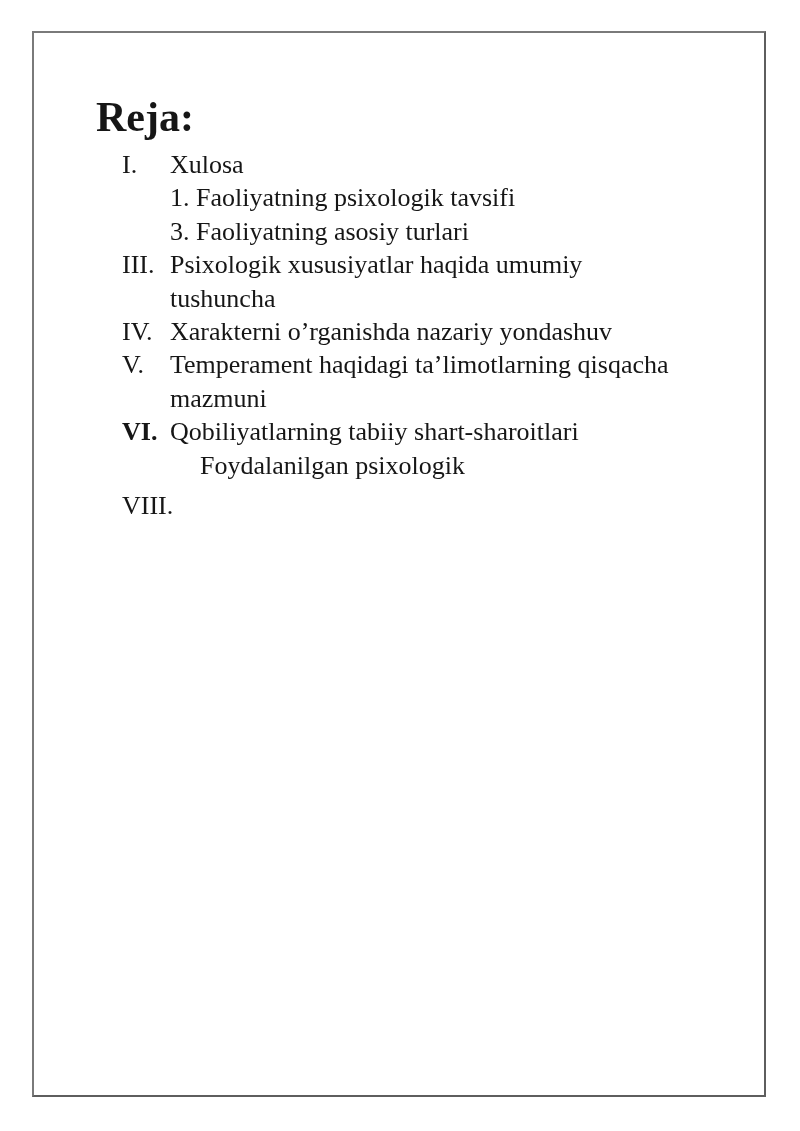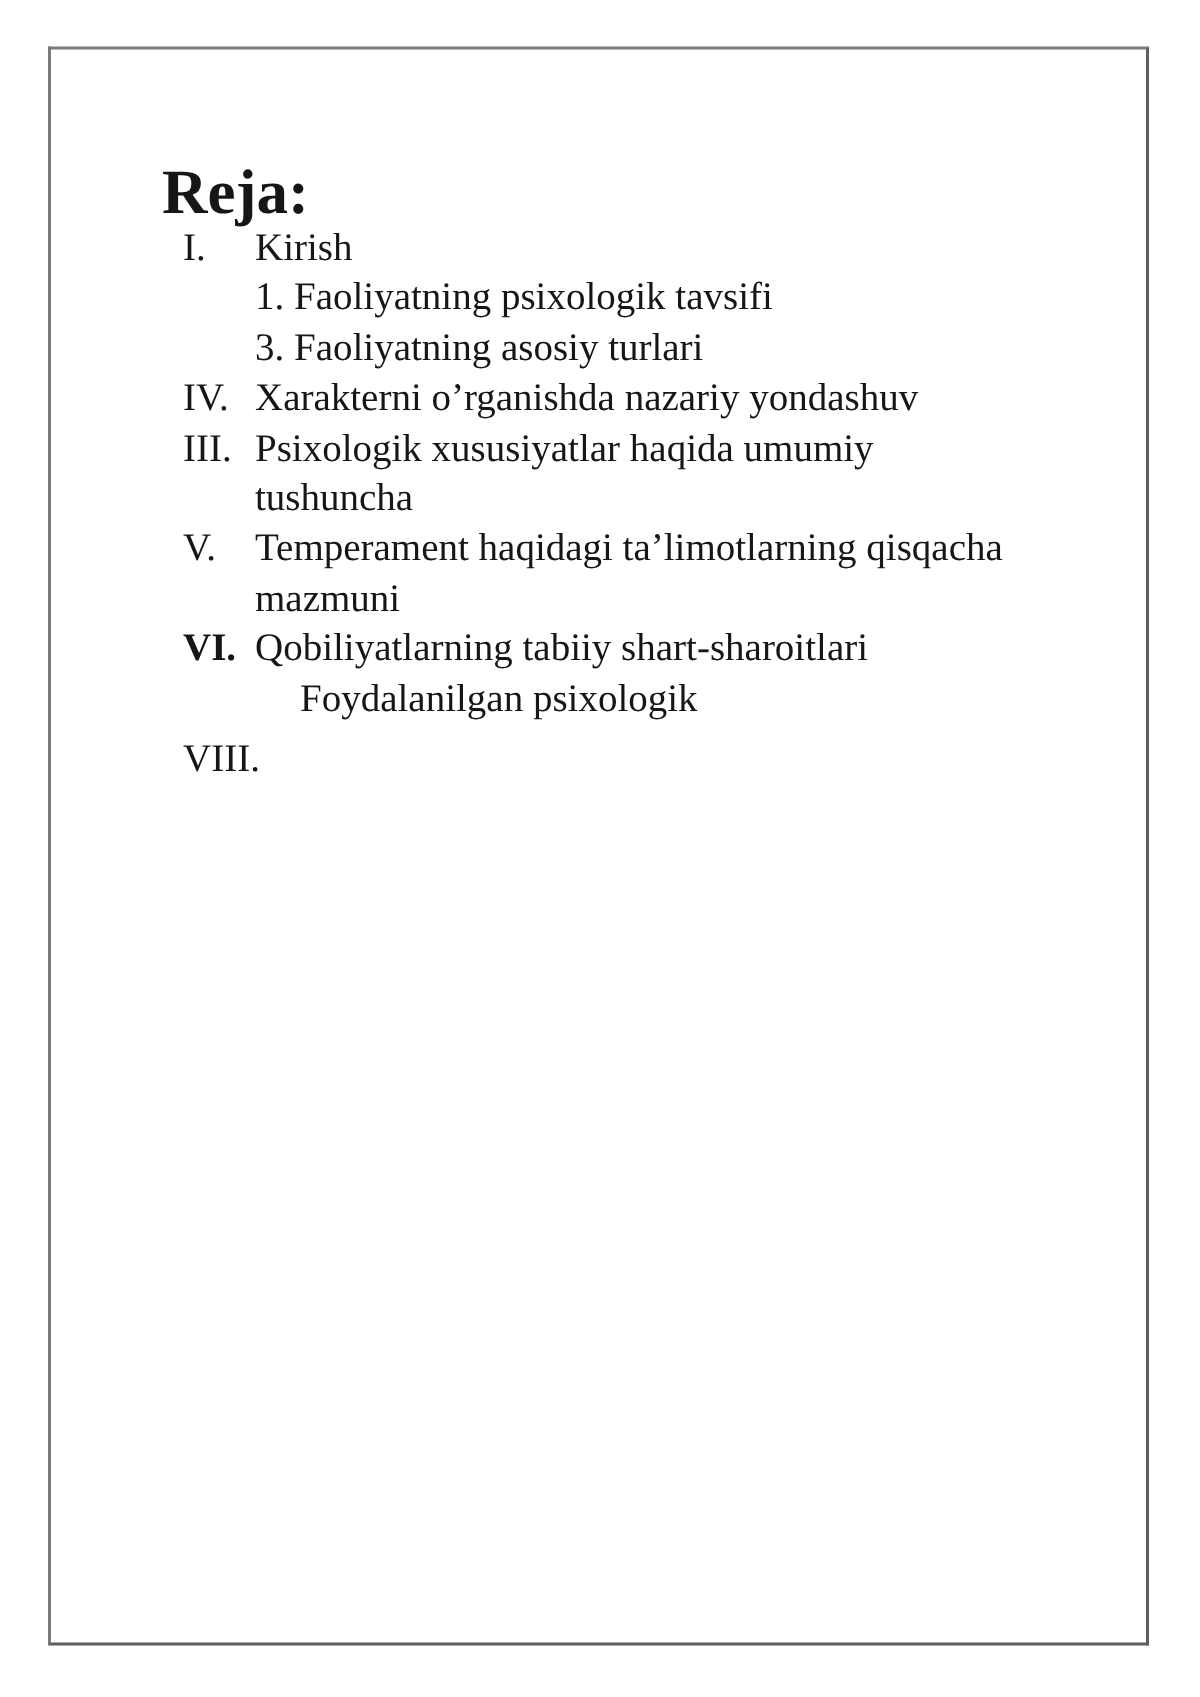--- a/index.html
+++ b/index.html
@@ -30,21 +30,21 @@
     height: 1066px;
     border: 2px solid var(--border);
     border-right-color: var(--border-dark);
     border-bottom-color: var(--border-dark);
     background: var(--bg);
   }
   .page-title {
     position: absolute;
     left: 96px;
     top: 96px;
-    margin: 12px;
+    margin: 0;
     font-size: 42px;
     line-height: 42px;
     font-weight: 700;
     color: var(--text);
   }
   .outline {
     position: absolute;
     left: 122px;
     top: 148px;
     width: 564px;
@@ -65,43 +65,43 @@
 <body>
 
 <div class="page-frame"></div>
 
 <h1 class="page-title">Reja:</h1>
 
 <div class="outline">
 
     <div class="row">
       <span class="num" style="width: 48px;">I.</span>
-      <div class="txt">Kirish</div>
+      <div class="txt">Xulosa</div>
     </div>
 
 
     <div class="row">
       <span class="num" style="width: 48px;"></span>
       <div class="txt">1. Faoliyatning psixologik tavsifi</div>
     </div>
 
 
     <div class="row">
       <span class="num" style="width: 48px;"></span>
       <div class="txt">3. Faoliyatning asosiy turlari</div>
     </div>
 
     <div class="row">
-      <span class="num" style="width: 48px;">IV.</span>
-      <div class="txt">Xarakterni o’rganishda nazariy yondashuv</div>
+      <span class="num" style="width: 48px;">III.</span>
+      <div class="txt">Psixologik xususiyatlar haqida umumiy tushuncha</div>
     </div>
 
     <div class="row">
-      <span class="num" style="width: 48px;">III.</span>
-      <div class="txt">Psixologik xususiyatlar haqida umumiy tushuncha</div>
+      <span class="num" style="width: 48px;">IV.</span>
+      <div class="txt">Xarakterni o’rganishda nazariy yondashuv</div>
     </div>
 
     <div class="row">
       <span class="num" style="width: 48px;">V.</span>
       <div class="txt">Temperament haqidagi ta’limotlarning qisqacha mazmuni</div>
     </div>
 
     <div class="row">
       <span class="num" style="width: 48px; font-weight: bold;">VI.</span>
       <div class="txt">Qobiliyatlarning tabiiy shart-sharoitlari</div>

